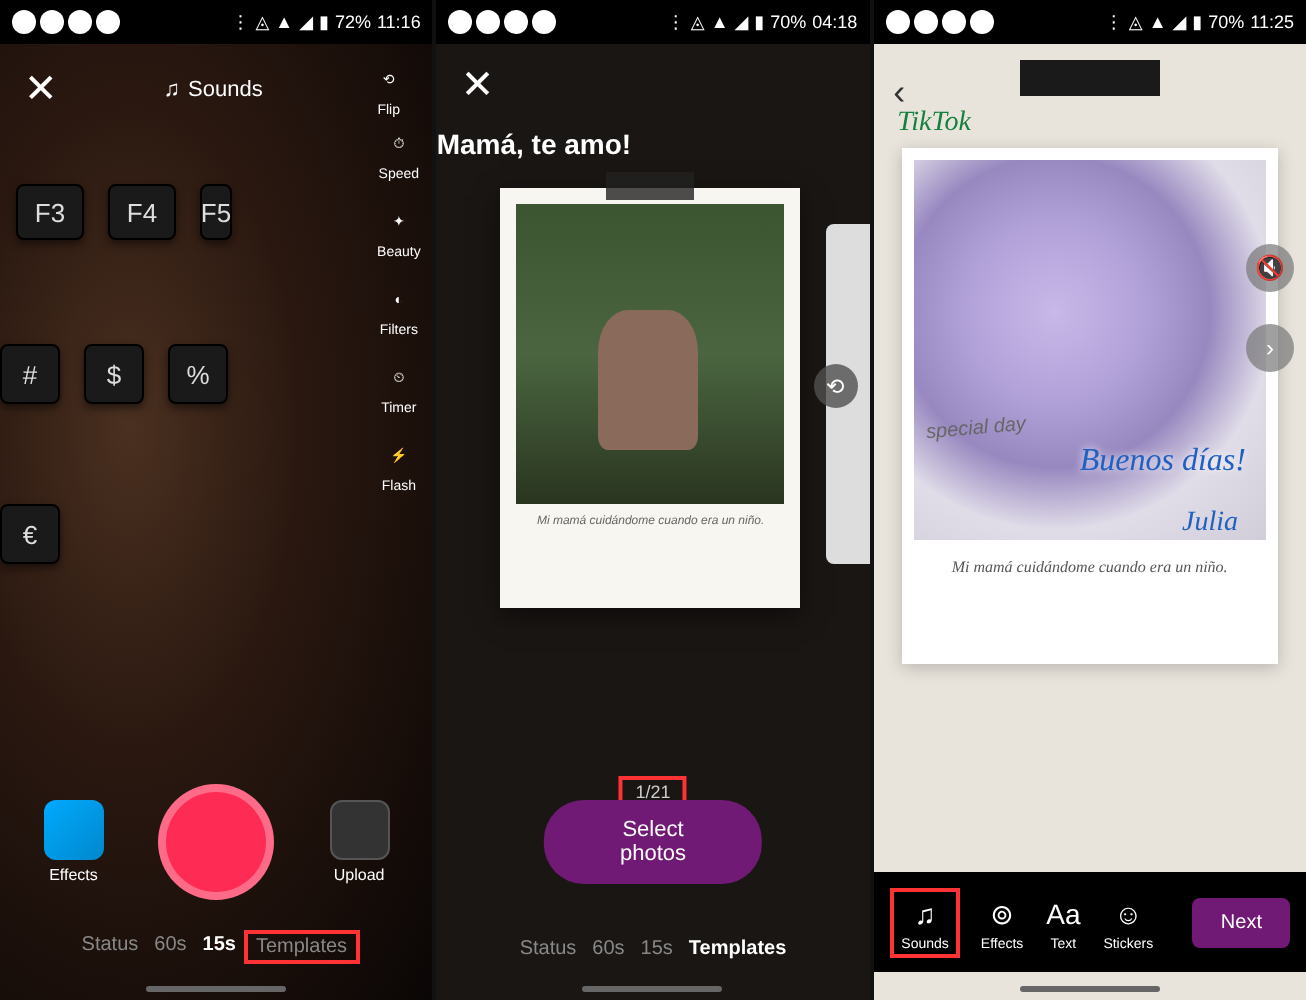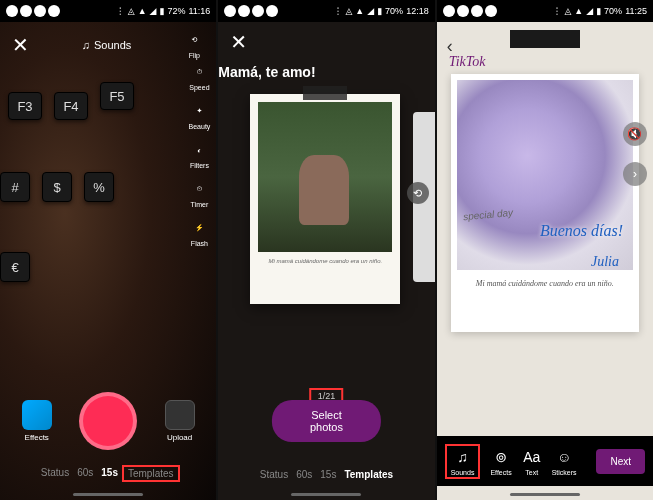--- a/index.html
+++ b/index.html
@@ -38,21 +38,21 @@
 .person{position:absolute;top:35%;left:30%;width:50px;height:70px;background:#8a6a5a;border-radius:30% 30% 10% 10%}
 .caption{font-size:6px;color:#666;font-style:italic;margin-top:6px;text-align:center;line-height:1.2}
 .next-card{position:absolute;top:90px;right:-8px;width:30px;height:170px;background:#ddd;border-radius:4px 0 0 4px}
 .swap-icon{position:absolute;top:160px;right:6px;width:22px;height:22px;border-radius:50%;background:rgba(80,80,80,0.8);color:#fff;display:flex;align-items:center;justify-content:center;font-size:11px}
 .counter{position:absolute;bottom:96px;left:50%;transform:translateX(-50%);color:#ccc;font-size:9px;padding:1px 6px}
 .counter.highlight-box{transform:translateX(-50%)}
 .select-btn{position:absolute;bottom:58px;left:50%;transform:translateX(-50%);background:#701a75;color:#fff;border:none;padding:9px 36px;border-radius:20px;font-size:11px}
 
 .editor-bg{position:absolute;inset:0;background:#e8e4dc}
 .editor-tape{position:absolute;top:8px;left:50%;transform:translateX(-50%);width:70px;height:18px;background:#1a1a1a}
-.watermark{position:absolute;top:32px;left:12px;font-size:14px;color:#701a75;font-style:italic;font-family:cursive}
+.watermark{position:absolute;top:32px;left:12px;font-size:14px;color:#15803d;font-style:italic;font-family:cursive}
 .flower-card{position:absolute;top:52px;left:14px;right:14px;height:258px;background:#fff;padding:6px;box-shadow:0 2px 8px rgba(0,0,0,0.2)}
 .flower-img{width:100%;height:190px;background:radial-gradient(circle at 40% 40%,#c8b8e8 0%,#b0a0d8 30%,#9888c0 50%,#e0dce8 70%,#d0ccd8 100%);position:relative}
 .flower-text1{position:absolute;bottom:30px;right:10px;color:#2060c0;font-size:16px;font-style:italic;font-family:cursive;text-shadow:0 0 4px #fff}
 .flower-text2{position:absolute;bottom:0;right:14px;color:#2060c0;font-size:14px;font-style:italic;font-family:cursive}
 .flower-label{position:absolute;bottom:50px;left:6px;color:#666;font-size:10px;font-style:italic;transform:rotate(-5deg)}
 .flower-caption{font-size:8px;color:#555;font-style:italic;margin-top:8px;text-align:center;font-family:cursive;line-height:1.4}
 .back-chev{position:absolute;top:14px;left:10px;color:#333;font-size:18px}
 .round-btn{position:absolute;width:24px;height:24px;border-radius:50%;background:rgba(120,120,120,0.7);color:#fff;display:flex;align-items:center;justify-content:center;font-size:12px}
 .editor-bottom{position:absolute;bottom:14px;left:0;right:0;display:flex;align-items:center;padding:0 8px;gap:10px;background:#000;height:50px}
 .edit-tool{display:flex;flex-direction:column;align-items:center;color:#fff;font-size:7px;gap:2px}
@@ -77,21 +77,21 @@
       <span>◢</span>
       <span>▮</span>
       <span>72%</span>
       <span>11:16</span>
     </div>
   </div>
   <div class="screen">
     <div class="camera-bg">
       <div class="key" style="top:70px;left:8px;width:34px;height:28px">F3</div>
       <div class="key" style="top:70px;left:54px;width:34px;height:28px">F4</div>
-      <div class="key" style="top:60px;left:100px;width:34px;height:28px">F5</div>
+      <div class="key" style="top:70px;left:100px;width:16px;height:28px">F5</div>
       <div class="key" style="top:150px;left:0px;width:30px;height:30px">#</div>
       <div class="key" style="top:150px;left:42px;width:30px;height:30px">$</div>
       <div class="key" style="top:150px;left:84px;width:30px;height:30px">%</div>
       <div class="key" style="top:230px;left:0px;width:30px;height:30px">€</div>
     </div>
     <div class="top-controls">
       <span class="close-x">✕</span>
       <span class="sounds-top">
           <span>♫</span>
           <span>Sounds</span>
@@ -152,21 +152,21 @@
         <span class="dot"></span>
         <span class="dot"></span>
       </div>
     <div class="status-right">
       <span>⋮</span>
       <span>◬</span>
       <span>▲</span>
       <span>◢</span>
       <span>▮</span>
       <span>70%</span>
-      <span>12:18</span>
+      <span>04:18</span>
     </div>
   </div>
   <div class="screen">
     <div class="template-bg"></div>
     <div class="top-controls">
       <span class="close-x">✕</span>
     </div>
     <div class="template-title">Mamá, te amo!</div>
     <div class="polaroid">
       <div class="tape"></div>

